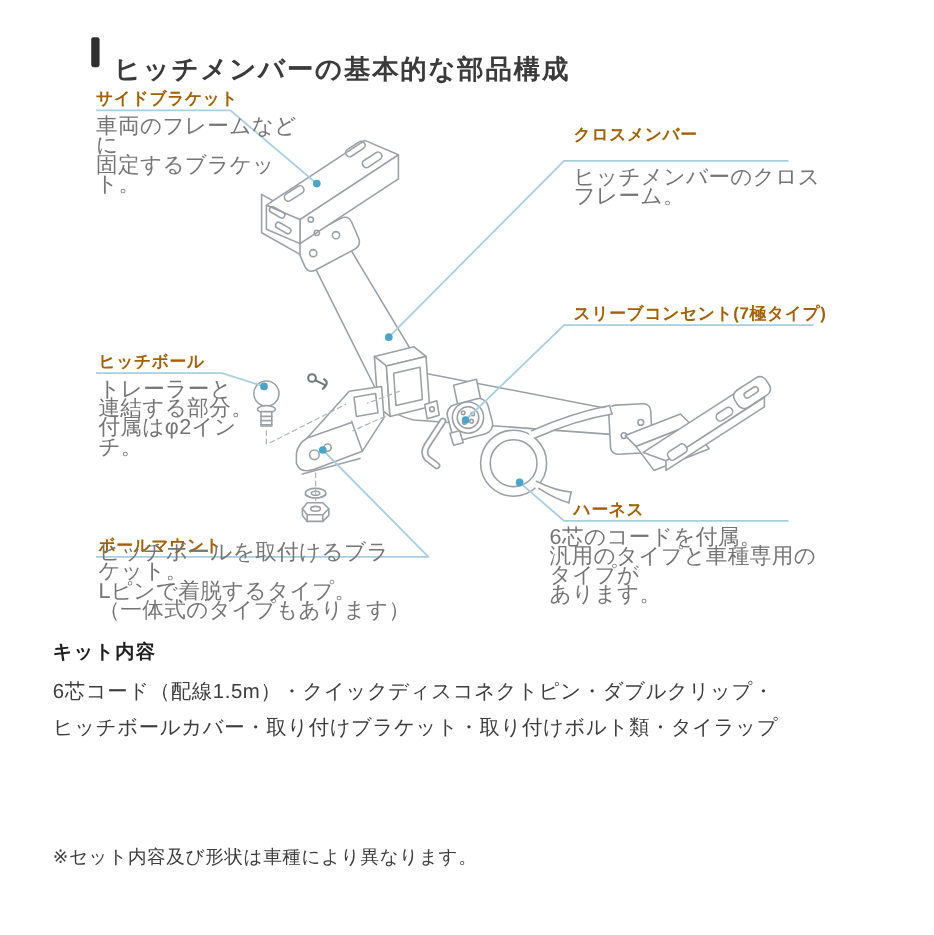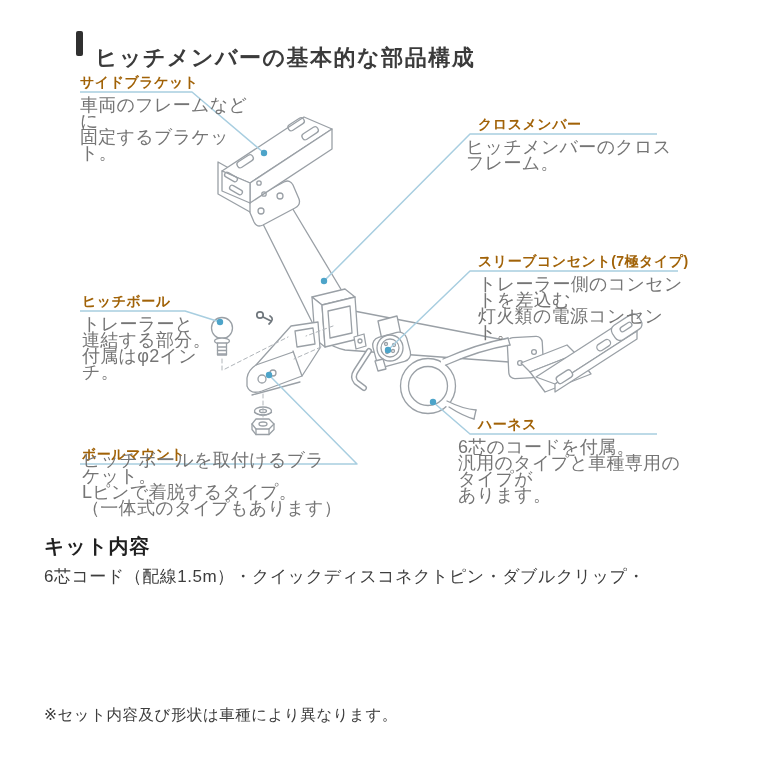--- a/index.html
+++ b/index.html
@@ -9,21 +9,21 @@
   }
   
   .title-bar{position:absolute;left:76px;top:31px;width:7px;height:25px;background:#303030;border-radius:2px;}
   .page-title{position:absolute;left:95px;top:28px;font-size:22px;font-weight:700;color:#3b3b3b;letter-spacing:1.5px;}
   
   .diagram-svg{position:absolute;left:0;top:0;}
   
   .plabel-h{position:absolute;font-size:14px;font-weight:700;color:#a16207;letter-spacing:.5px;white-space:nowrap;}
   .plabel-d{position:absolute;font-size:18px;color:#757575;line-height:16px;letter-spacing:.3px;white-space:pre-line;}
   
-  .kit-head{position:absolute;left:44px;top:533px;font-size:20px;font-weight:700;color:#1f1f1f;letter-spacing:1px;}
+  .kit-head{position:absolute;left:44px;top:533px;font-size:16px;font-weight:700;color:#1f1f1f;letter-spacing:1px;}
   .kit-lines{position:absolute;left:44px;top:562px;width:710px;font-size:17px;color:#3d3d3d;line-height:29.5px;letter-spacing:.5px;}
   .notes{position:absolute;left:44px;top:701px;width:700px;font-size:15.5px;color:#3d3d3d;line-height:27px;letter-spacing:.5px;}
 </style>
 </head>
 <body>
 
 <div class="stage">
 
   <div class="title-bar"></div>
   <h1 class="page-title">ヒッチメンバーの基本的な部品構成</h1>
@@ -167,44 +167,43 @@
       <circle cx="220" cy="322" r="3.2"></circle>
       <circle cx="269" cy="375" r="3.2"></circle>
       <circle cx="433" cy="402" r="3.2"></circle>
     </g>
   </svg>
 
   <div class="plabel-h" style="left:80px;top:74px">サイドブラケット</div>
   <div class="plabel-d" style="left:80px;top:97px;width:180px">車両のフレームなどに
 固定するブラケット。</div>
 
-  <div class="plabel-h" style="left:478px;top:116px">クロスメンバー</div>
-  <div class="plabel-d" style="left:466px;top:139px;width:220px">ヒッチメンバーのクロスフレーム。</div>
+  <div class="plabel-h" style="left:478px;top:104px">クロスメンバー</div>
+  <div class="plabel-d" style="left:478px;top:139px;width:220px">ヒッチメンバーのクロスフレーム。</div>
 
   <div class="plabel-h" style="left:478px;top:253px">スリーブコンセント(7極タイプ)</div>
-  <div class="plabel-d" style="left:478px;top:276px;width:220px">トレーラー側のコンセントを差込む
-灯火類の電源コンセント。</div>
 
   <div class="plabel-h" style="left:82px;top:293px">ヒッチボール</div>
   <div class="plabel-d" style="left:82px;top:316px;width:140px">トレーラーと
 連結する部分。
 付属はφ2インチ。</div>
 
   <div class="plabel-h" style="left:82px;top:446px">ボールマウント</div>
   <div class="plabel-d" style="left:82px;top:452px;width:260px">ヒッチボールを取付けるブラケット。
 Lピンで着脱するタイプ。
 （一体式のタイプもあります）</div>
 
   <div class="plabel-h" style="left:478px;top:416px">ハーネス</div>
   <div class="plabel-d" style="left:458px;top:439px;width:230px">6芯のコードを付属。
 汎用のタイプと車種専用のタイプが
 あります。</div>
 
   <div class="kit-head">キット内容</div>
   <div class="kit-lines">
     <div>6芯コード（配線1.5m）・クイックディスコネクトピン・ダブルクリップ・</div>
+    <div>ヒッチボールカバー・取り付けブラケット・取り付けボルト類・タイラップ</div>
   </div>
 
   <div class="notes">
     <div>※セット内容及び形状は車種により異なります。</div>
   </div>
 
 </div>
 
 </body></html>

